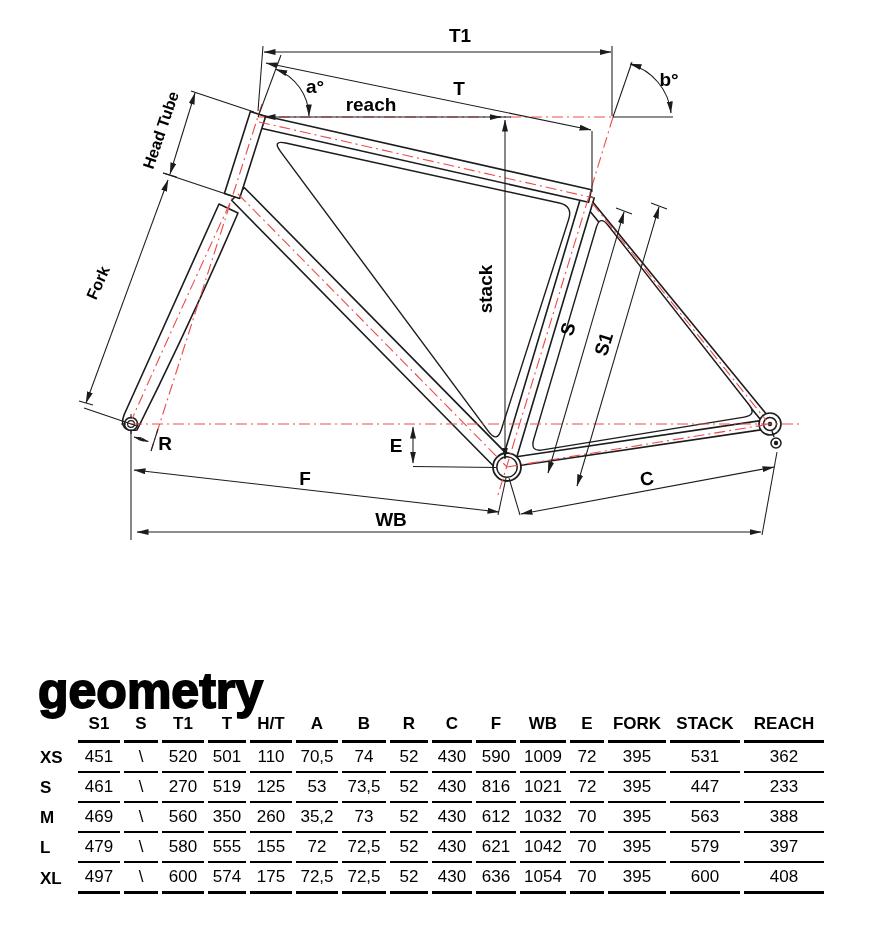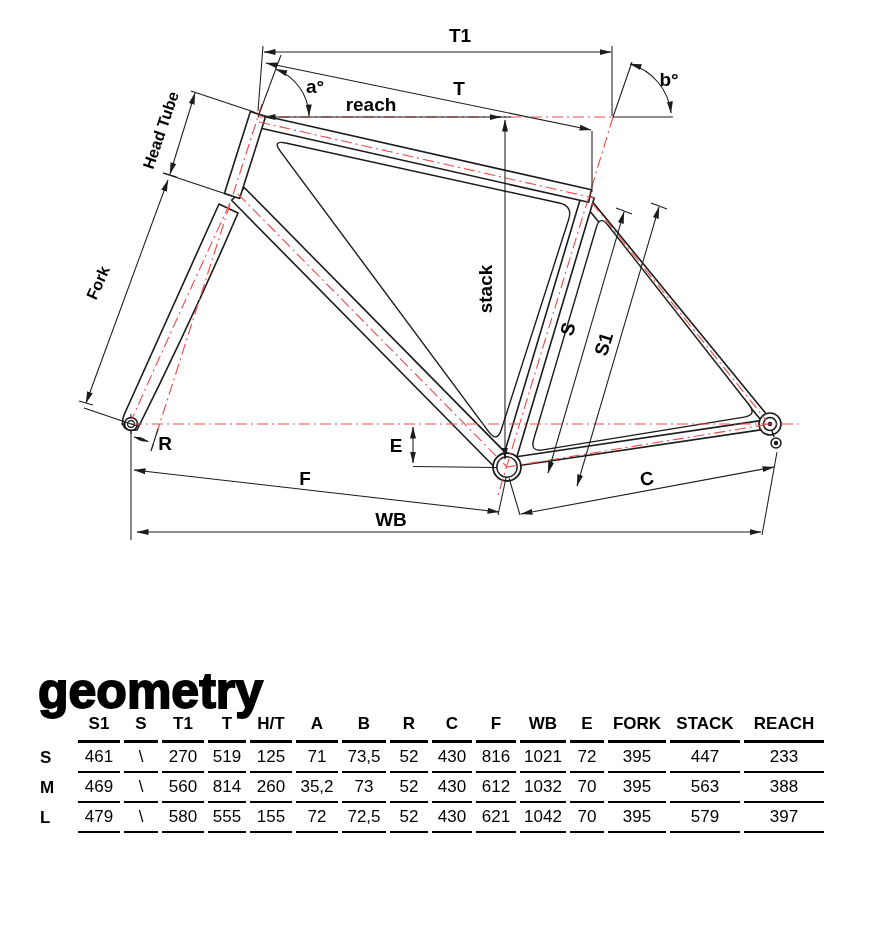--- a/index.html
+++ b/index.html
@@ -203,43 +203,61 @@
         <th>F</th>
         <th>WB</th>
         <th>E</th>
         <th>FORK</th>
         <th>STACK</th>
         <th>REACH</th>
       </tr>
   </thead>
   <tbody>
       <tr>
+        <th class="rowlab">XS</th>
+        <td>451</td>
+        <td>\</td>
+        <td>520</td>
+        <td>501</td>
+        <td>110</td>
+        <td>70,5</td>
+        <td>74</td>
+        <td>52</td>
+        <td>430</td>
+        <td>590</td>
+        <td>1009</td>
+        <td>72</td>
+        <td>395</td>
+        <td>531</td>
+        <td>362</td>
+      </tr>
+      <tr>
         <th class="rowlab">S</th>
         <td>461</td>
         <td>\</td>
         <td>270</td>
         <td>519</td>
         <td>125</td>
-        <td>71</td>
+        <td>53</td>
         <td>73,5</td>
         <td>52</td>
         <td>430</td>
         <td>816</td>
         <td>1021</td>
         <td>72</td>
         <td>395</td>
         <td>447</td>
         <td>233</td>
       </tr>
       <tr>
         <th class="rowlab">M</th>
         <td>469</td>
         <td>\</td>
         <td>560</td>
-        <td>814</td>
+        <td>350</td>
         <td>260</td>
         <td>35,2</td>
         <td>73</td>
         <td>52</td>
         <td>430</td>
         <td>612</td>
         <td>1032</td>
         <td>70</td>
         <td>395</td>
         <td>563</td>
@@ -256,14 +274,32 @@
         <td>72,5</td>
         <td>52</td>
         <td>430</td>
         <td>621</td>
         <td>1042</td>
         <td>70</td>
         <td>395</td>
         <td>579</td>
         <td>397</td>
       </tr>
+      <tr class="last">
+        <th class="rowlab">XL</th>
+        <td>497</td>
+        <td>\</td>
+        <td>600</td>
+        <td>574</td>
+        <td>175</td>
+        <td>72,5</td>
+        <td>72,5</td>
+        <td>52</td>
+        <td>430</td>
+        <td>636</td>
+        <td>1054</td>
+        <td>70</td>
+        <td>395</td>
+        <td>600</td>
+        <td>408</td>
+      </tr>
     </tbody>
 </table>
 
 </body></html>

